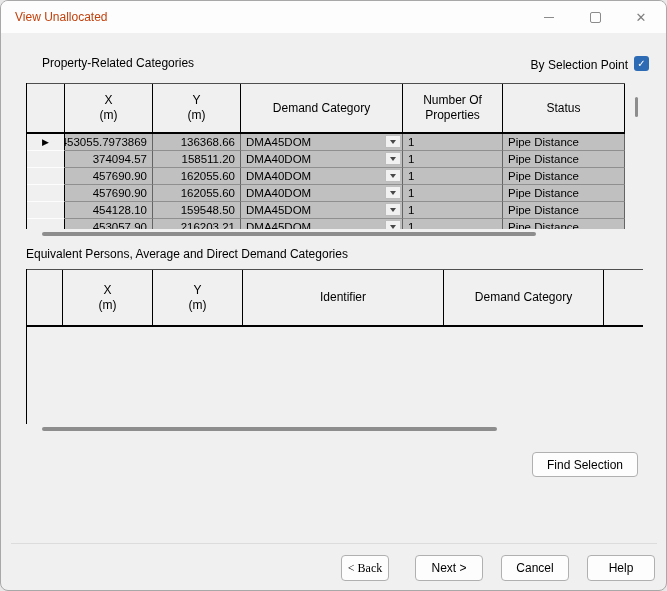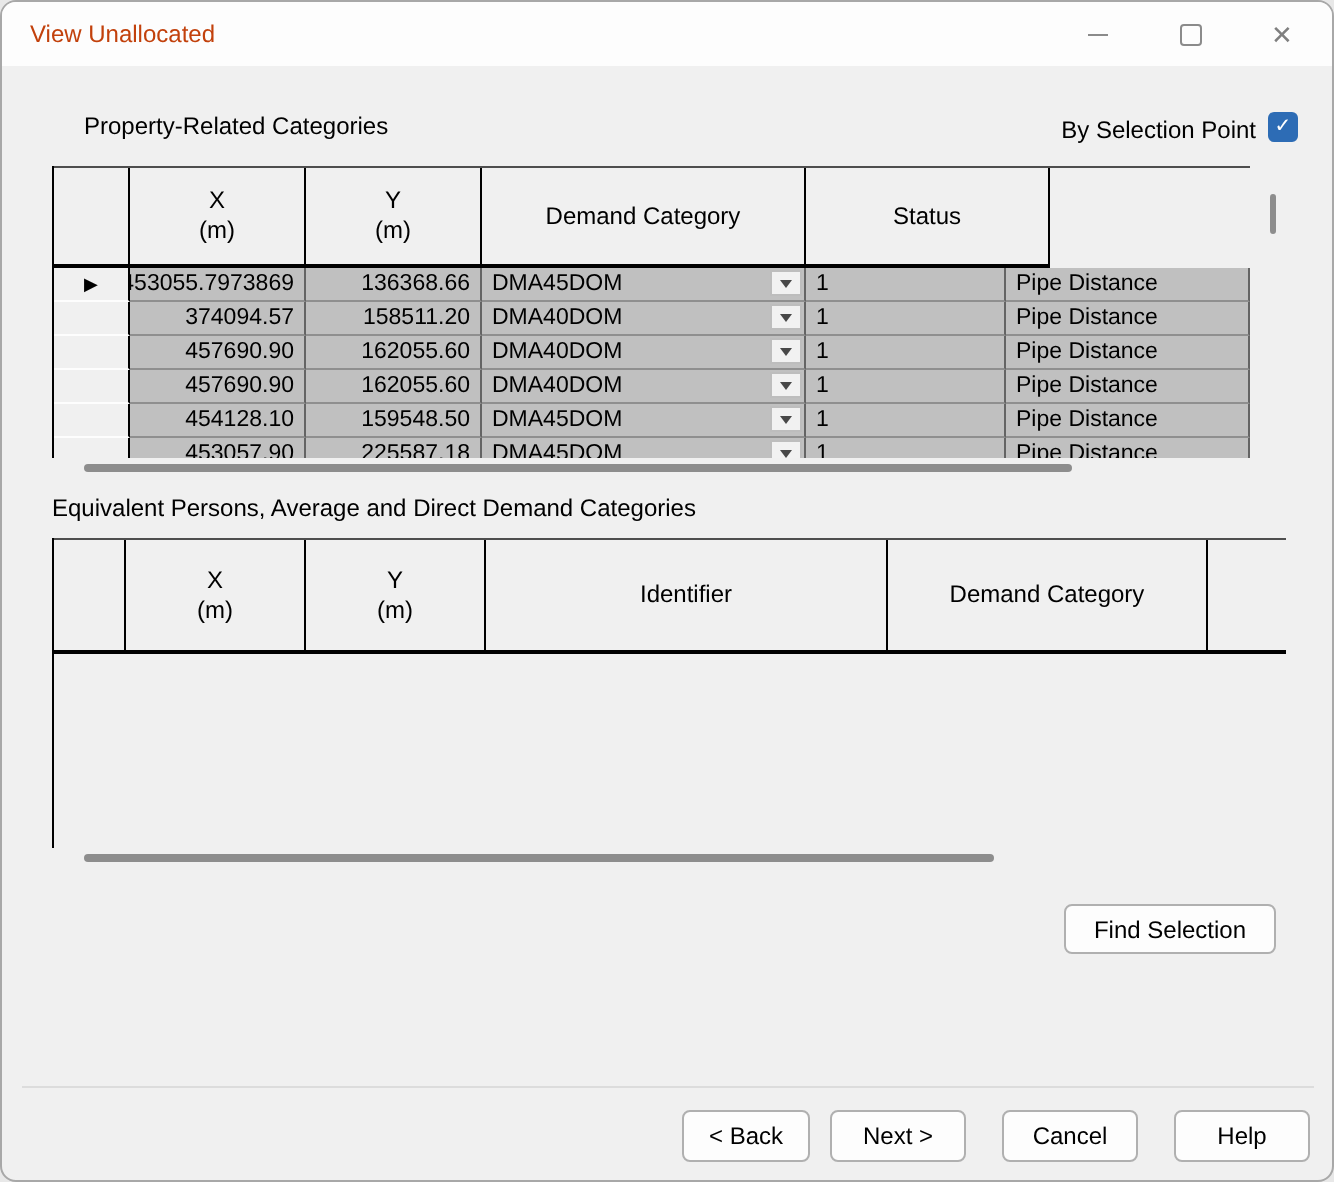--- a/index.html
+++ b/index.html
@@ -52,21 +52,21 @@
   .vthumb{position:absolute;left:10px;top:14px;width:3px;height:20px;background:#8d8d8d;border-radius:2px;}
   .hscroll{height:10px;position:relative;background:#f0f0f0;}
   .hthumb{position:absolute;top:3px;height:4px;background:#8d8d8d;border-radius:2px;}
   .hth1{left:16px;width:494px;}
   .hth2{left:16px;width:455px;}
   
   .btn{position:absolute;box-sizing:border-box;height:25px;background:#fdfdfd;border:1px solid #b0b0b0;
        border-radius:4px;font-size:12px;color:#000;display:flex;align-items:center;justify-content:center;
        font-family:inherit;padding:0;}
   .btn-find{left:531px;top:451px;width:106px;}
-  .btn-back{left:340px;top:554px;width:64px;height:26px;}
+  .btn-back{left:340px;top:554px;width:48px;height:26px;font-family:Liberation Serif, serif;}
   .btn-next{left:414px;top:554px;width:68px;height:26px;}
   .btn-cancel{left:500px;top:554px;width:68px;height:26px;}
   .btn-help{left:586px;top:554px;width:68px;height:26px;}
   .divider{position:absolute;left:10px;top:542px;width:646px;height:1px;background:#dcdcdc;}
 </style>
 </head>
 <body>
 
 <div class="dialog">
 
@@ -95,20 +95,22 @@
   <div class="gridbox gb1">
     <div class="gridwrap">
       <div class="grid" id="grid1">
         <div class="ghead">
             <div class="hcell" style="width: 38px;"></div>
             <div class="hcell" style="width: 88px;">X
 (m)</div>
             <div class="hcell" style="width: 88px;">Y
 (m)</div>
             <div class="hcell" style="width: 162px;">Demand Category</div>
+            <div class="hcell" style="width: 100px;">Number Of
+Properties</div>
             <div class="hcell" style="width: 122px;">Status</div>
           </div>
         <div class="gbody">
             <div class="drow">
               <div class="rowhdr" style="width: 38px;">
                 <span class="cur-arrow">▶</span>
               </div>
               <div class="dcell ar" style="width: 88px;">
                 <span>453055.7973869</span>
               </div>
@@ -211,21 +213,21 @@
               <div class="dcell" style="width: 122px;">
                 <span>Pipe Distance</span>
               </div>
             </div>
             <div class="drow">
               <div class="rowhdr" style="width: 38px;"></div>
               <div class="dcell ar" style="width: 88px;">
                 <span>453057.90</span>
               </div>
               <div class="dcell ar" style="width: 88px;">
-                <span>225587.18</span>
+                <span>216203.21</span>
               </div>
               <div class="dcell" style="width: 162px;">
                 <span>DMA45DOM</span>
                 <span class="ddbtn">
                   <span class="caret"></span>
                 </span>
               </div>
               <div class="dcell" style="width: 100px;">
                 <span>1</span>
               </div>

